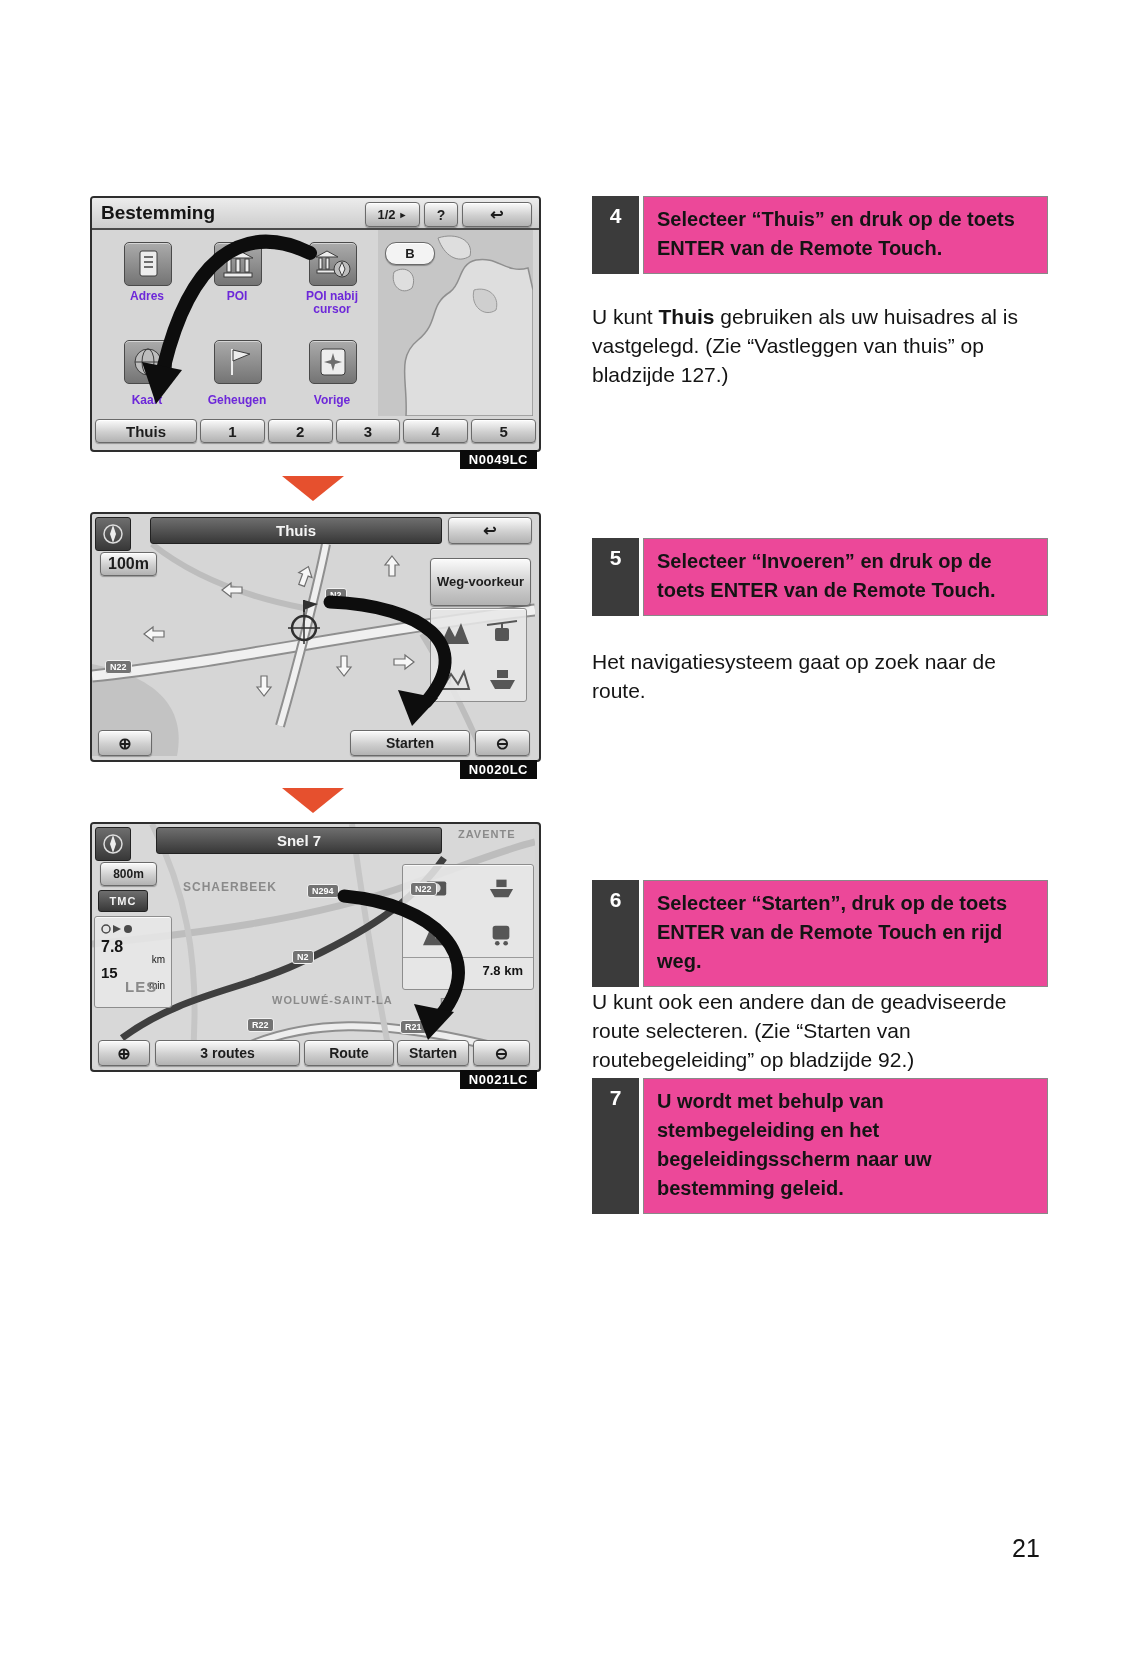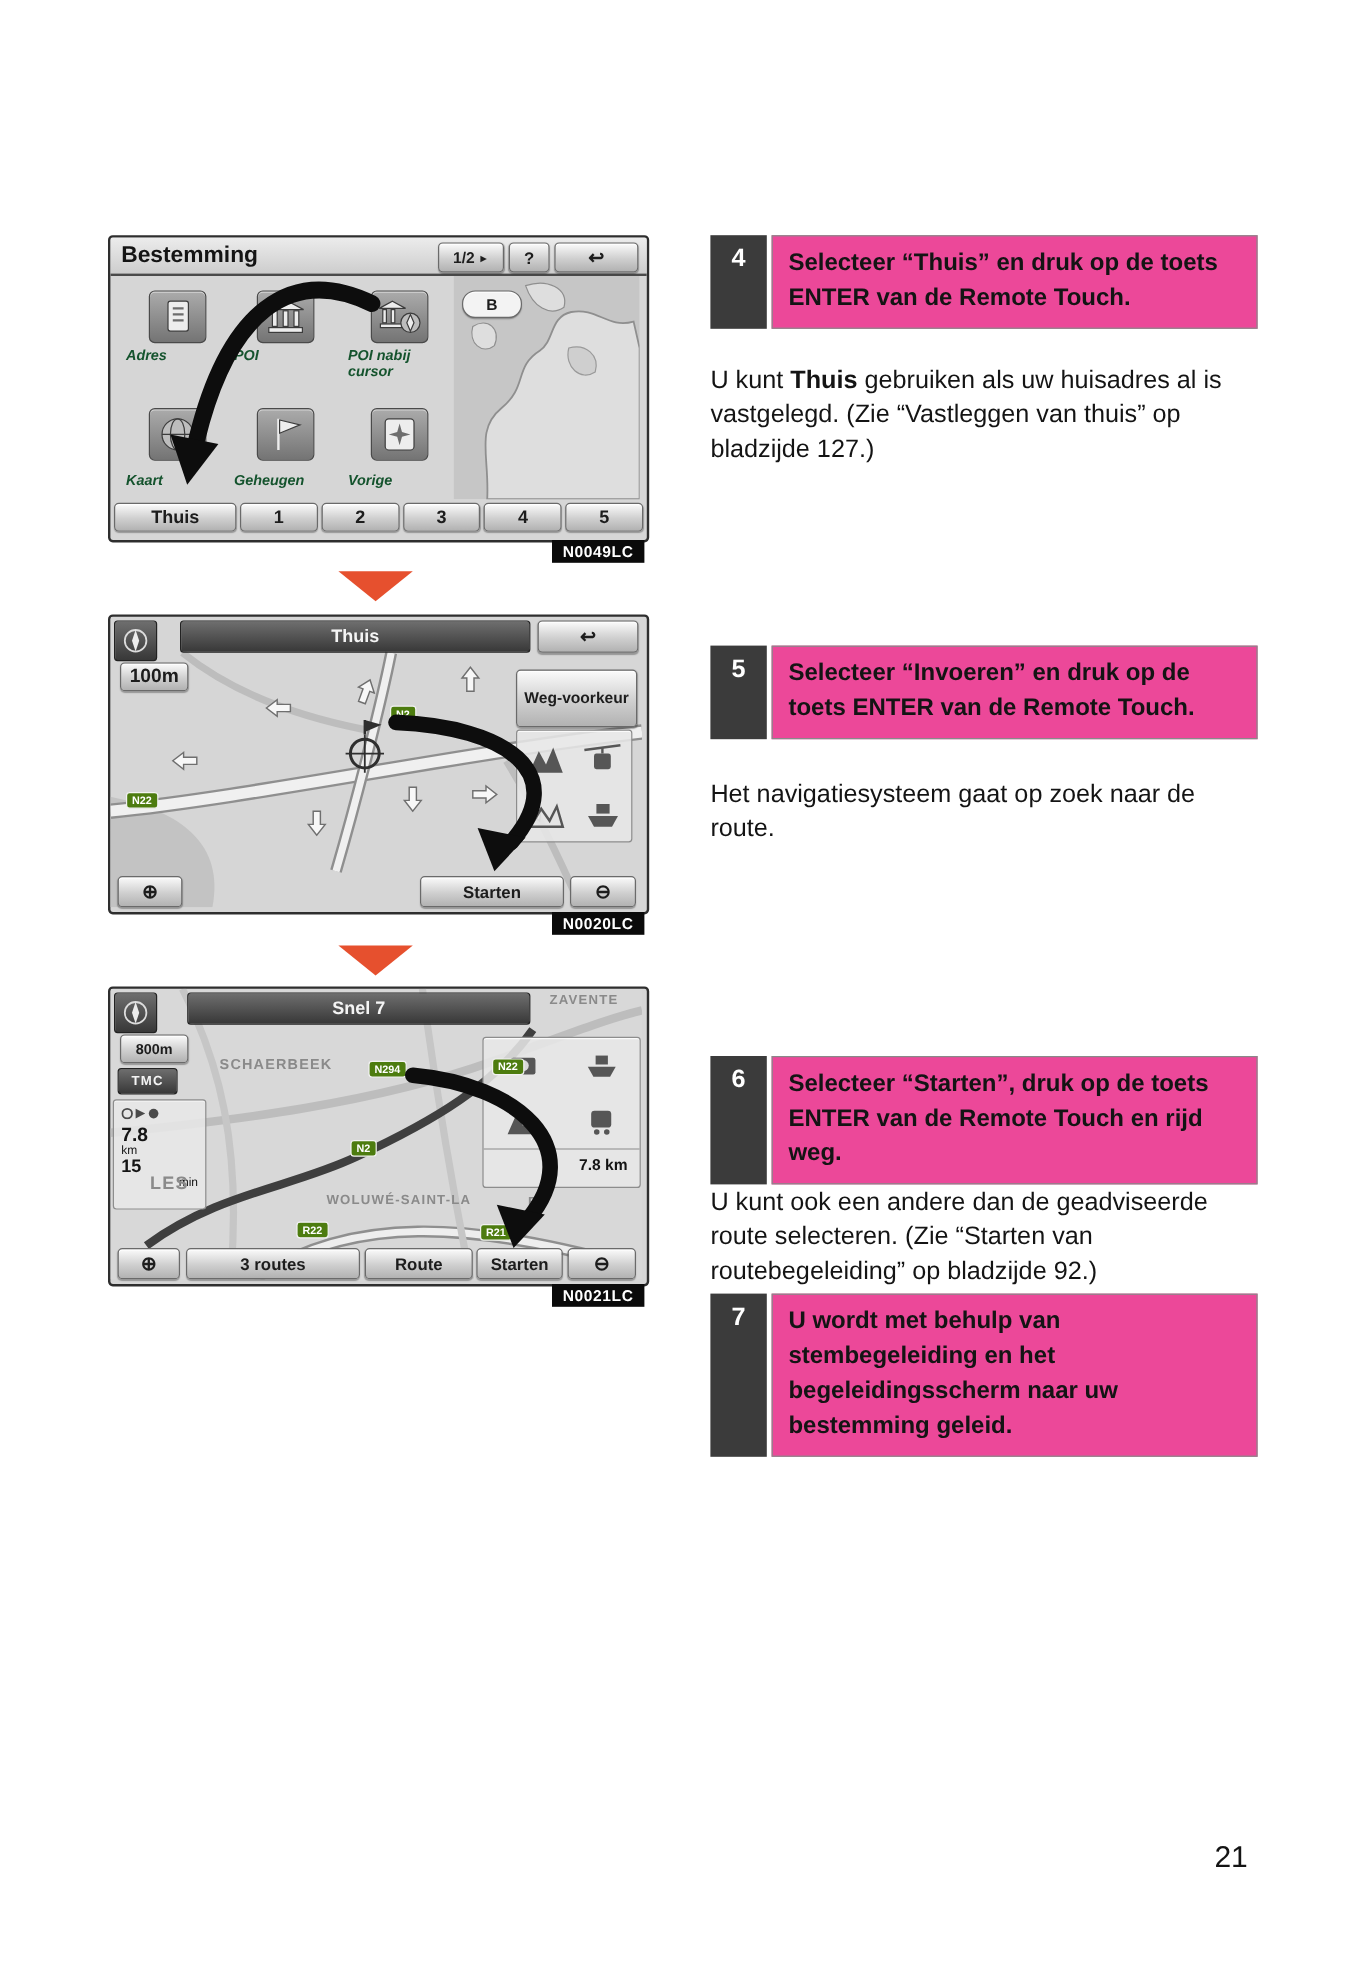--- a/index.html
+++ b/index.html
@@ -14,28 +14,28 @@
   .flowarrow{position:absolute;left:282px;width:0;height:0;border-left:31px solid transparent;
              border-right:31px solid transparent;border-top:25px solid #e6502e;}
 
   .bev{position:absolute;display:flex;align-items:center;justify-content:center;font-weight:bold;
        color:#1d1d1d;background:linear-gradient(180deg,#fbfbfb,#cfcfcf 55%,#b2b2b2);
        border:1px solid #6a6a6a;border-radius:4px;
        box-shadow:inset 0 1px 0 rgba(255,255,255,.9),0 1px 1px rgba(0,0,0,.3);z-index:2;}
   .darkbar{position:absolute;display:flex;align-items:center;justify-content:center;color:#f4f4f4;
        font-weight:bold;background:linear-gradient(180deg,#6e6e6e,#383838);border:1px solid #222;
        border-radius:3px;z-index:2;}
-  .badge{position:absolute;z-index:3;background:#4d7c0f;color:#fff;font-size:9px;font-weight:bold;
+  .badge{position:absolute;z-index:3;background:#737373;color:#fff;font-size:9px;font-weight:bold;
        line-height:12px;padding:0 4px;border:1px solid #f2f2f2;border-radius:3px;}
   .place{position:absolute;z-index:3;color:#8a8a8a;font-weight:bold;letter-spacing:1px;}
   .tile{position:absolute;width:46px;height:42px;border:1px solid #4a4a4a;border-radius:5px;
        background:linear-gradient(180deg,#ababab,#747474);display:flex;align-items:center;
        justify-content:center;box-shadow:inset 0 1px 0 rgba(255,255,255,.5);z-index:2;}
-  .ilabel{position:absolute;width:84px;font-size:12px;font-weight:bold;
-       line-height:13px;color:#14532d;z-index:2;font-style:italic;}
+  .ilabel{position:absolute;width:84px;text-align:center;font-size:12px;font-weight:bold;
+       line-height:13px;color:#6d28d9;z-index:2;}
   .maplayer{position:absolute;left:0;top:0;z-index:0;}
   .swoosh{position:absolute;left:0;top:0;z-index:6;pointer-events:none;}
   .panel{position:absolute;z-index:2;background:rgba(231,231,231,.88);border:1px solid #8d8d8d;
        border-radius:3px;box-shadow:inset 0 1px 0 rgba(255,255,255,.8);}
   .s1head{position:absolute;left:0;top:0;right:0;height:30px;border-bottom:2px solid #4a4a4a;
        background:linear-gradient(#ececec,#cdcdcd);z-index:1;}
   .s1title{position:absolute;left:9px;top:4px;font-size:19px;font-weight:bold;z-index:2;}
 
   .step{position:absolute;left:592px;width:456px;display:flex;align-items:stretch;}
   .stepnum{width:47px;background:#3b3b3b;color:#fff;font-size:21px;font-weight:bold;
@@ -274,21 +274,21 @@
     <div class="darkbar" style="left:6px;top:66px;width:48px;height:20px;font-size:11px;letter-spacing:1px">
       <span>TMC</span>
     </div>
     <div class="panel" style="left:2px;top:92px;width:64px;height:84px;padding:3px 6px">
       <svg width="34" height="10" viewBox="0 0 34 10">
         <circle cx="5" cy="5" r="4" fill="none" stroke="#4a4a4a" stroke-width="1.5"></circle>
         <polygon points="12,1 20,5 12,9" fill="#4a4a4a"></polygon>
         <circle cx="27" cy="5" r="4" fill="#4a4a4a"></circle>
       </svg>
       <div style="font-size:16px;font-weight:bold;line-height:17px">7.8</div>
-      <div style="font-size:10px;text-align:left;line-height:10px">km</div>
+      <div style="font-size:10px;text-align:right;line-height:10px">km</div>
       <div style="font-size:15px;font-weight:bold;line-height:16px">15</div>
       <div style="font-size:10px;text-align:right;line-height:10px">min</div>
     </div>
 
     <div class="panel" style="left:310px;top:40px;width:130px;height:124px">
       <div style="display:grid;grid-template-columns:1fr 1fr;place-items:center;height:92px">
         <svg width="30" height="26" viewBox="0 0 32 28">
             <rect x="5" y="7" width="22" height="15" rx="2" fill="#565656"></rect>
             <circle cx="16" cy="14" r="5" fill="#d8d8d8"></circle>
           </svg>

